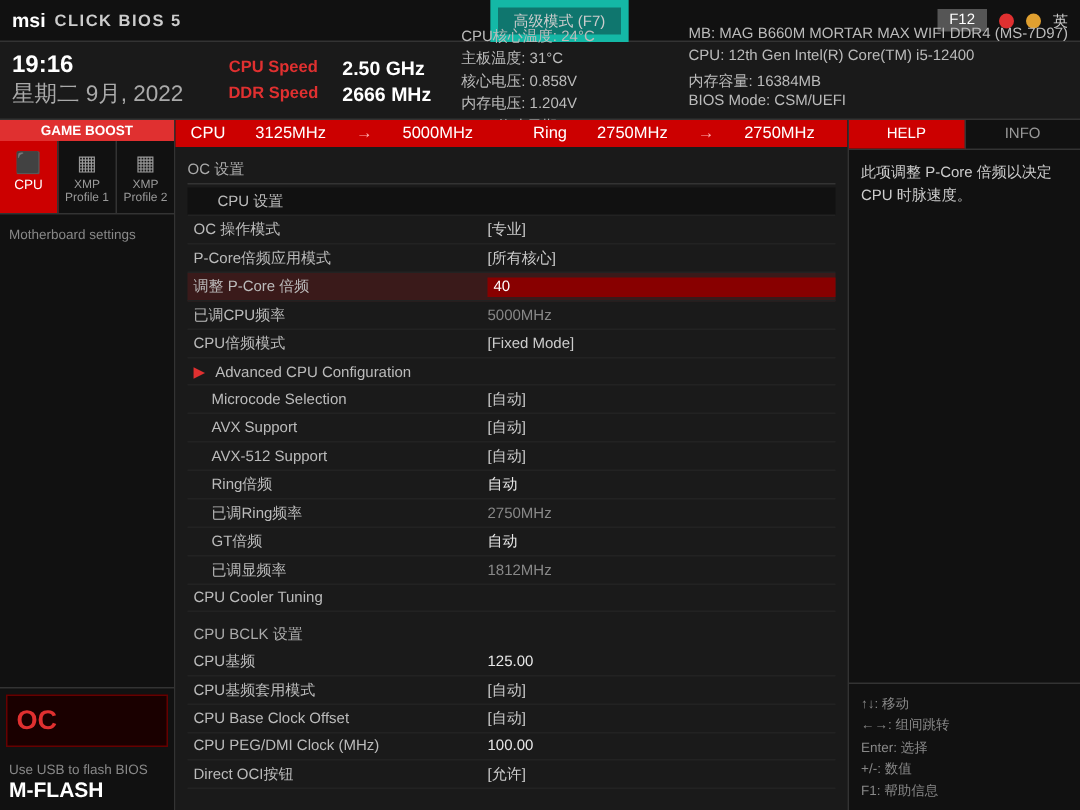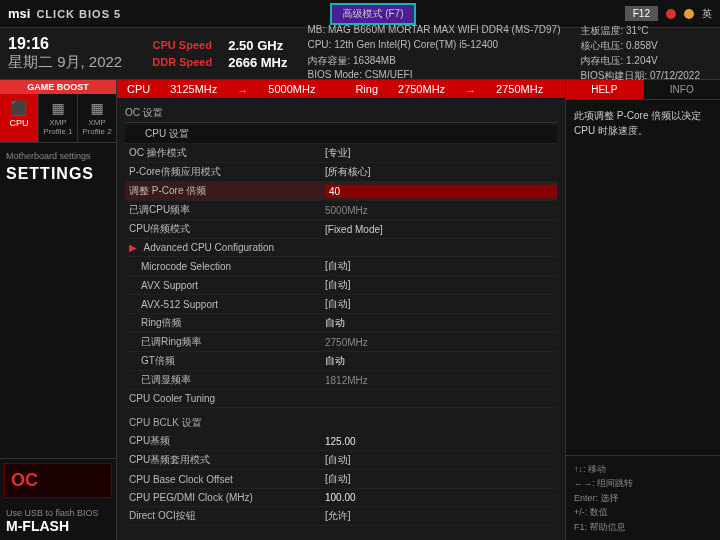--- a/index.html
+++ b/index.html
@@ -35,25 +35,25 @@
       letter-spacing: 1px;
     }
     .top-bar-mid {
       flex: 1;
       display: flex;
       justify-content: center;
       align-items: center;
       gap: 12px;
     }
     .top-mode-btn {
-      background: #4c1d95;
+      background: #0f766e;
       color: #ccc;
       padding: 2px 10px;
       font-size: 10px;
-      border: 2px solid #14b8a6;
+      border: 5px solid #14b8a6;
       cursor: pointer;
     }
     .top-bar-right {
       display: flex;
       align-items: center;
       gap: 8px;
     }
     .f12-btn {
       background: #555;
       color: #fff;
@@ -360,20 +360,21 @@
     <div class="speed-row">
       <span class="speed-label">CPU Speed</span>
       <span class="speed-value">2.50 GHz</span>
     </div>
     <div class="speed-row">
       <span class="speed-label">DDR Speed</span>
       <span class="speed-value">2666 MHz</span>
     </div>
   </div>
   <div class="sys-info" id="sysinfo-grid">
+  <span>CPU核心温度: 24°C</span>
       <span>MB: MAG B660M MORTAR MAX WIFI DDR4 (MS-7D97)</span>
       <span>主板温度: 31°C</span>
       <span>CPU: 12th Gen Intel(R) Core(TM) i5-12400</span>
       <span>核心电压: 0.858V</span>
       <span>内存容量: 16384MB</span>
       <span>内存电压: 1.204V</span>
       <span>BIOS Mode: CSM/UEFI</span>
       <span>BIOS构建日期: 07/12/2022</span>
     </div>
 </div>
@@ -391,21 +392,20 @@
         <div class="nav-tab-icon">▦</div>
         <div style="font-size:8px">XMP Profile 1</div>
       </div>
       <div class="nav-tab">
         <div class="nav-tab-icon">▦</div>
         <div style="font-size:8px">XMP Profile 2</div>
       </div>
     </div>
     <div class="sidebar-section">
       <div class="sidebar-section-title">Motherboard settings</div>
-      <div class="sidebar-section-main">SETTINGS</div>
     </div>
     <div class="sidebar-oc">
       <div class="sidebar-oc-label">OC</div>
     </div>
     <div class="sidebar-flash" style="margin-top:auto; padding:6px;">
       <div class="sidebar-flash-title">Use USB to flash BIOS</div>
       <div class="sidebar-flash-main">M-FLASH</div>
     </div>
   </div>
 

